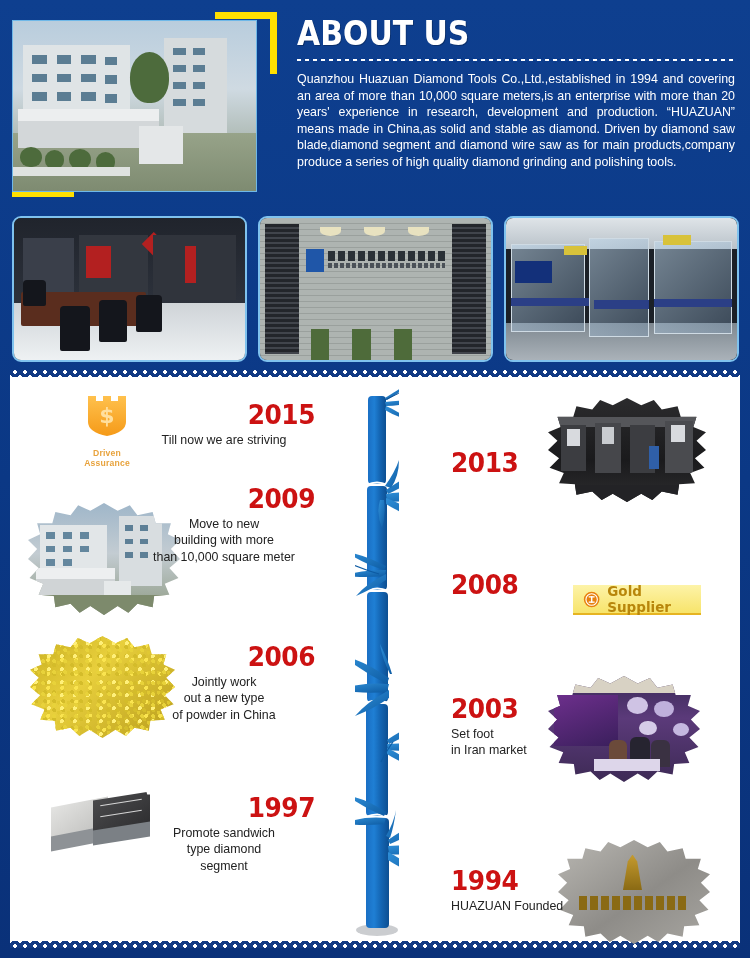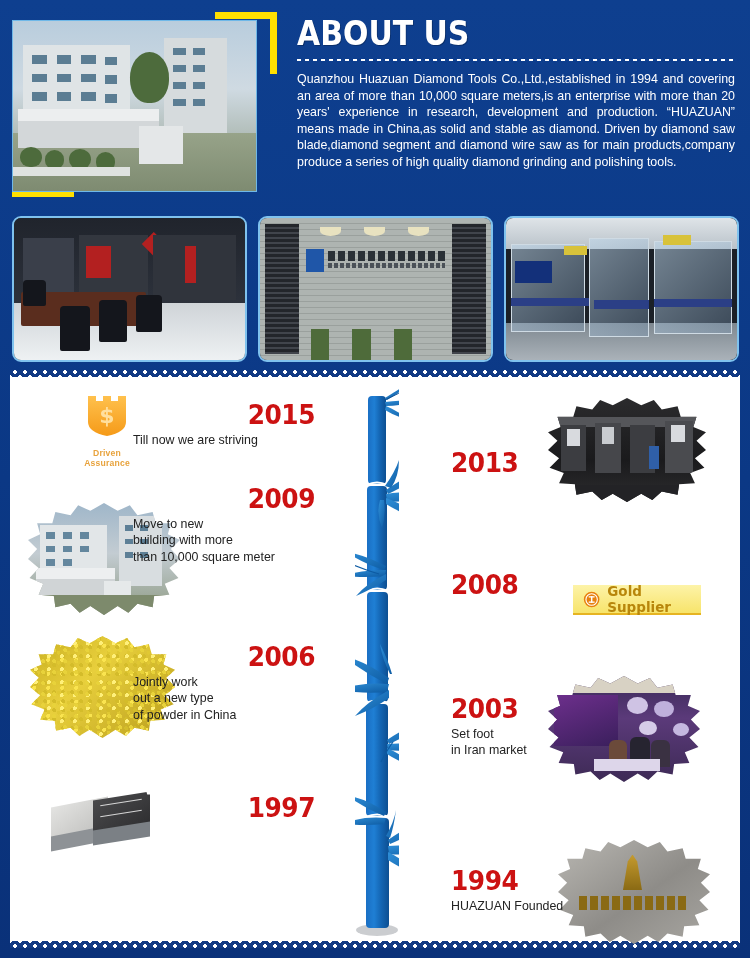--- a/index.html
+++ b/index.html
@@ -199,21 +199,21 @@
     transform: scaleX(0.92);
   }
   .year.left  { text-align: right; transform-origin: right center; }
   .year.right { text-align: left;  transform-origin: left center; }
   .desc {
     font-size: 12.4px;
     line-height: 16.4px;
     color: #222222;
     margin-top: 3px;
   }
-  .desc.left  { text-align: left; }
+  .desc.left  { text-align: center; }
   .desc.right { text-align: left; }
 
   
   .star-photo {
     position: absolute;
     overflow: hidden;
     -webkit-clip-path: polygon(
       50% 0%, 59% 7%, 67% 2%, 72% 11%, 82% 8%, 84% 18%, 94% 18%, 92% 28%,
       100% 33%, 94% 41%, 100% 50%, 93% 58%, 99% 67%, 90% 72%, 93% 82%,
       83% 83%, 82% 93%, 72% 90%, 66% 98%, 59% 92%, 50% 100%, 41% 92%,
@@ -529,20 +529,21 @@
   <div style="position:absolute;left:10%;top:26%;width:44%;height:40%;background:linear-gradient(150deg,#e3e3e1,#bdbdbb);transform:skewY(-11deg);"></div>
   <div style="position:absolute;left:10%;top:58%;width:44%;height:16%;background:#8e9296;transform:skewY(-11deg);"></div>
   <div style="position:absolute;left:42%;top:20%;width:44%;height:40%;background:linear-gradient(150deg,#4a4a4c,#2d2d2f);transform:skewY(-9deg);"></div>
   <div style="position:absolute;left:42%;top:52%;width:44%;height:16%;background:#7b8085;transform:skewY(-9deg);"></div>
   <div style="position:absolute;left:48%;top:26%;width:32%;height:1px;background:#d6d6d6;transform:rotate(-9deg);"></div>
   <div style="position:absolute;left:48%;top:38%;width:32%;height:1px;background:#d6d6d6;transform:rotate(-9deg);"></div>
 </div>
 
 <div class="entry" style="left:133px; top:793px; width:182px;">
   <div class="year left">1997</div>
+  <div class="desc left">Promote sandwich<br>type diamond<br>segment</div>
 </div>
 
 <div class="star-photo" style="left:548px; top:398px; width:158px; height:104px;">
   <div style="position:absolute;inset:0;background:linear-gradient(180deg,#2b2b2d 0%,#1a1a1c 60%,#2e2e30 100%);"></div>
   <div style="position:absolute;left:4%;top:18%;width:96%;height:10%;background:#55565a;"></div>
   <div style="position:absolute;left:8%;top:26%;width:16%;height:44%;background:#3c3d41;"></div>
   <div style="position:absolute;left:30%;top:24%;width:16%;height:48%;background:#46474b;"></div>
   <div style="position:absolute;left:52%;top:26%;width:16%;height:46%;background:#3c3d41;"></div>
   <div style="position:absolute;left:74%;top:22%;width:18%;height:50%;background:#4a4b4f;"></div>
   <div style="position:absolute;left:12%;top:30%;width:8%;height:16%;background:#d8dade;"></div>

